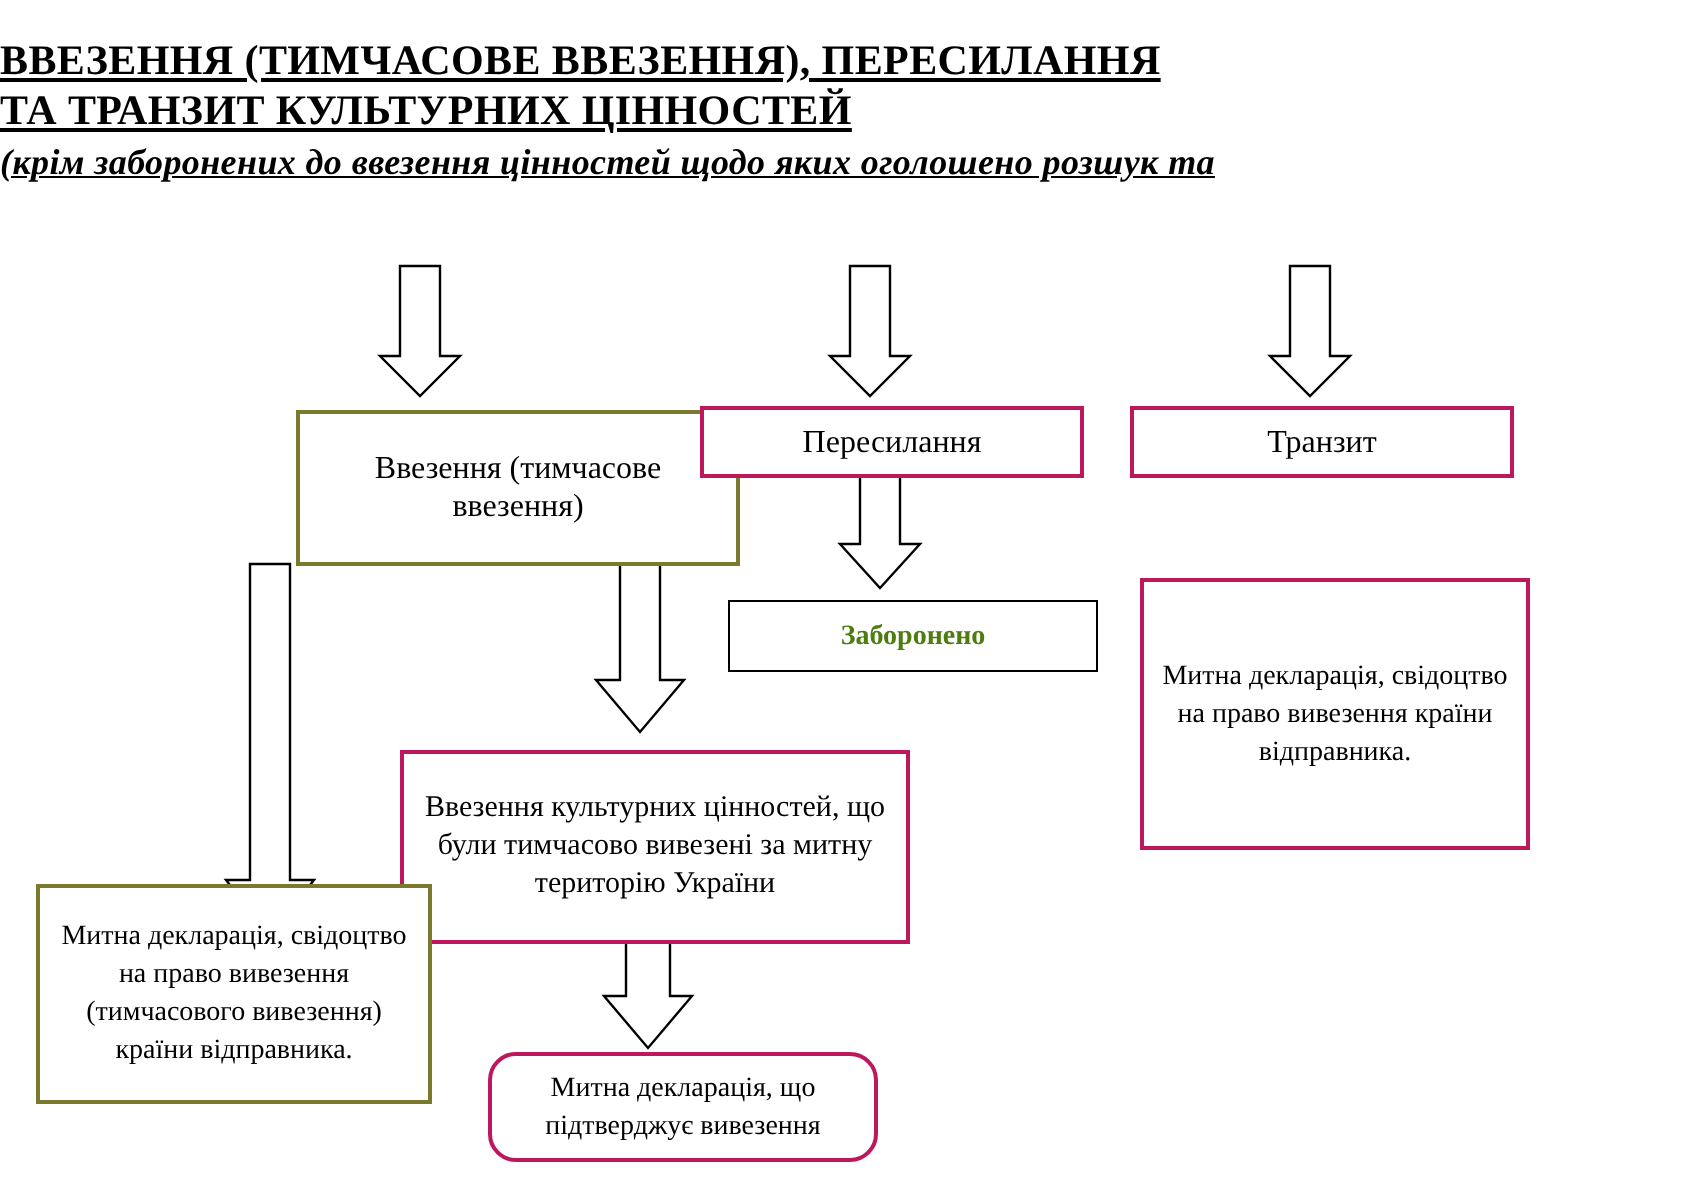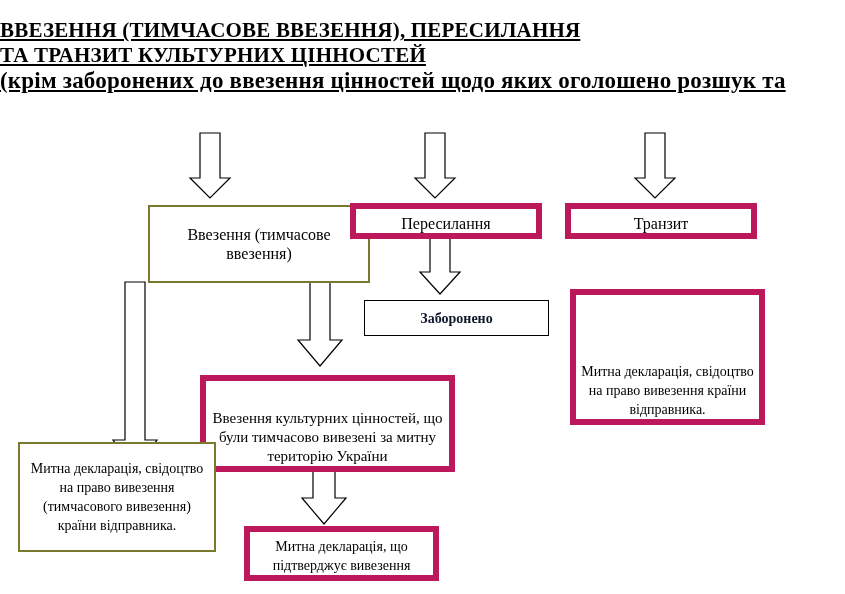--- a/index.html
+++ b/index.html
@@ -29,21 +29,22 @@
     text-align: left;
   }
   .title-line {
     font-size: 21px;
     font-weight: bold;
     line-height: 25px;
     text-decoration: underline;
     letter-spacing: 0.2px;
   }
   .title-line.sub {
-    font-size: 23px;
+    font-size: 18px;
+    font-style: italic;
     line-height: 26px;
   }
 
   
   .box {
     position: absolute;
     box-sizing: border-box;
     border: 1px solid #000000;
     background: #ffffff;
     display: flex;
@@ -54,28 +55,27 @@
   }
   .box span {
     display: block;
     width: 100%;
     padding: 0 4px;
   }
   .box.olive {
     border: 2px solid #7a7a2e;
   }
   .box.thin2 {
-    border: 6px solid #be185d;
-    align-items: flex-end;
+    border: 2px solid #be185d;
   }
   .t16 { font-size: 16px; }
   .t15 { font-size: 15px; }
   .t14 { font-size: 14px; }
   .bold { font-weight: bold; }
-  .red { color: #0f172a; }
+  .red { color: #4d7c0f; }
 
   
   #arrows {
     position: absolute;
     left: 0;
     top: 0;
     width: 845px;
     height: 594px;
     pointer-events: none;
   }
@@ -129,17 +129,17 @@
   </div>
 
   <div class="box t15 thin2" style="left:200px; top:375px; width:255px; height:97px;">
     <span>Ввезення культурних цінностей, що були тимчасово вивезені  за митну територію України</span>
   </div>
 
   <div class="box t14 olive" style="left:18px; top:442px; width:198px; height:110px;">
     <span>Митна декларація, свідоцтво на право вивезення (тимчасового вивезення) країни відправника.</span>
   </div>
 
-  <div class="box t14 thin2" style="left:244px; top:526px; width:195px; height:55px;">
+  <div class="box t14 thin2" style="left:244px; top:526px; width:195px; height:55px;border-radius:14px;">
     <span>Митна декларація, що підтверджує вивезення</span>
   </div>
 
 </div>
 
 </body></html>

